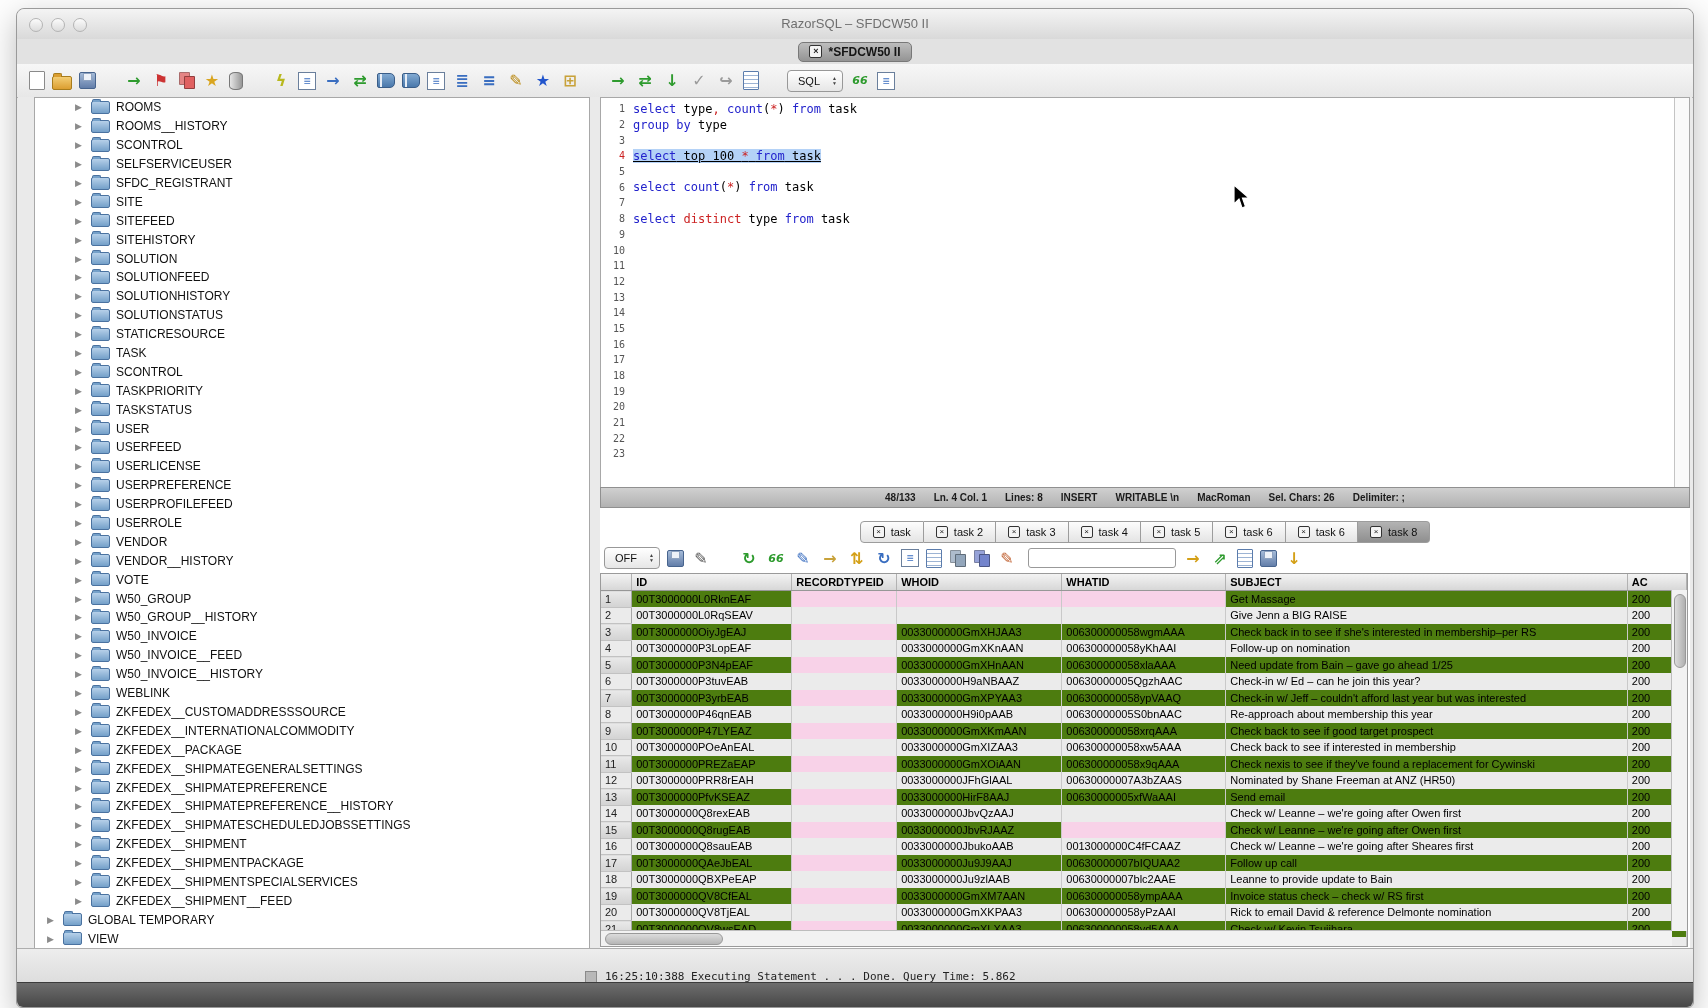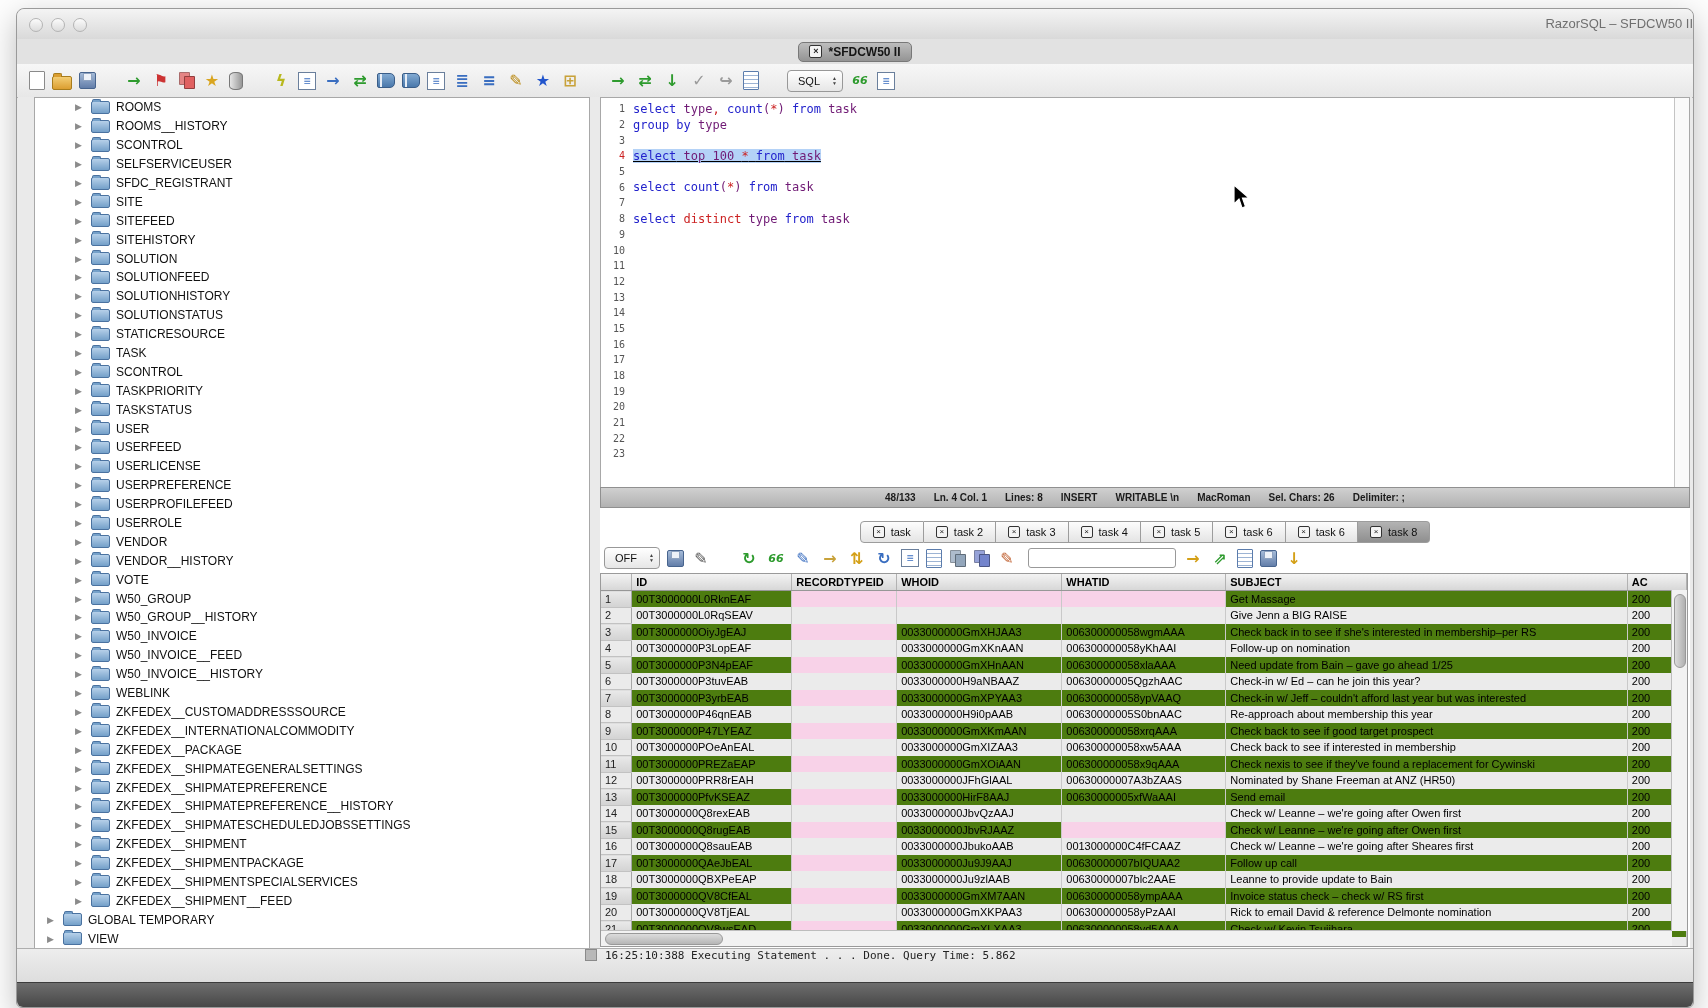--- a/index.html
+++ b/index.html
@@ -2,21 +2,21 @@
 <html><head>
 <meta charset="utf-8">
 <style>
   html,body{margin:0;padding:0;}
   body{width:1708px;height:1008px;background:#fdfdfd;font-family:"Liberation Sans",sans-serif;position:relative;overflow:hidden;}
   .window{position:absolute;left:16px;top:8px;width:1676px;height:998px;background:#e9e9e9;border:1px solid #9a9a9a;border-radius:8px 8px 6px 6px;box-shadow:0 10px 30px rgba(0,0,0,.25);}
   
   .titlebar{position:absolute;left:0;top:0;right:0;height:30px;background:linear-gradient(#f4f4f4,#d9d9d9);border-bottom:1px solid #bdbdbd;border-radius:8px 8px 0 0;}
   .traffic{position:absolute;left:12px;top:9px;display:flex;gap:8px;}
   .tl{width:12px;height:12px;border-radius:50%;background:linear-gradient(#fbfbfb,#dcdcdc);border:1px solid #b4b4b4;display:inline-block;}
-  .title{position:absolute;left:0;right:0;top:7px;text-align:right;font-size:13px;color:#6f6f6f;}
+  .title{position:absolute;left:0;right:0;top:7px;text-align:center;font-size:13px;color:#6f6f6f;}
   
   .tabstrip{position:absolute;left:0;top:30px;right:0;height:25px;background:#e2e2e2;border-bottom:1px solid #bcbcbc;display:flex;justify-content:center;align-items:center;}
   .doctab{display:inline-flex;align-items:center;gap:6px;height:18px;padding:0 10px;border:1px solid #787878;border-radius:5px;background:linear-gradient(#bdbdbd,#949494);font-size:12px;font-weight:bold;color:#151515;}
   .xb{display:inline-flex;align-items:center;justify-content:center;width:11px;height:11px;background:#f4f4f4;border:1px solid #333;font-size:9px;line-height:9px;color:#222;border-radius:2px;}
   
   .toolbar{position:absolute;left:0;top:55px;right:0;height:33px;display:flex;align-items:center;gap:7px;padding:0 12px;background:linear-gradient(#f7f7f7,#e7e7e7);border-bottom:1px solid #b2b2b2;}
   .tb-gap{width:14px;height:1px;display:inline-block;}
   .ic{width:20px;height:20px;display:inline-flex;align-items:center;justify-content:center;font-size:16px;font-weight:bold;cursor:default;}
   .ic.glyph{font-family:"DejaVu Sans",sans-serif;}
   .ic.page,.ic.page2{width:14px;height:17px;background:#fff;border:1px solid #8a8a8a;border-radius:1px;}
@@ -47,21 +47,21 @@
   .rightpane{position:absolute;left:582px;right:2px;top:0;bottom:0;background:#fff;}
   
   .editor{position:absolute;left:0;right:0;top:0;height:387px;background:#fff;border:1px solid #a8a8a8;border-bottom:none;padding-top:3px;overflow:hidden;}
   .ed-vscroll{position:absolute;right:0;top:0;bottom:0;width:14px;border-left:1px solid #c4c4c4;background:#fafafa;}
   .ed-line{height:15.7px;display:flex;align-items:center;font-family:"DejaVu Sans Mono",monospace;font-size:12px;}
   .ed-num{width:24px;text-align:right;padding-right:8px;font-size:10px;color:#555;flex:0 0 auto;font-family:"DejaVu Sans Mono",monospace;}
   .ed-num.cur{color:#cc2222;}
   .ed-code{white-space:pre;}
   .tk-k{color:#2323cc;}
   .tk-r{color:#cc2222;}
-  .tk-t{color:#701a75;}
+  .tk-t{color:#000000;}
   .selbg{background:#b4d2f7;text-decoration:underline;}
   
   .ed-status{position:absolute;left:0;right:0;top:390px;height:19px;background:linear-gradient(#d0d0d0,#b2b2b2);border:1px solid #909090;display:flex;justify-content:center;align-items:center;gap:18px;font-size:10px;font-weight:bold;color:#1b1b1b;}
   
   .rtabs{position:absolute;left:0;right:0;top:424px;height:21px;display:flex;justify-content:center;align-items:center;}
   .rtab{display:inline-flex;align-items:center;gap:6px;height:20px;padding:0 12px;background:linear-gradient(#fdfdfd,#e4e4e4);border-top:1px solid #9c9c9c;border-bottom:1px solid #9c9c9c;border-right:1px solid #9c9c9c;font-size:11px;color:#111;}
   .rtab:first-child{border-left:1px solid #9c9c9c;border-radius:4px 0 0 4px;}
   .rtab:last-child{border-radius:0 4px 4px 0;}
   .rtab.sel{background:linear-gradient(#b3b3b3,#8f8f8f);}
   .rtab .xb{width:10px;height:10px;font-size:8px;}
@@ -74,21 +74,21 @@
   table.grid th{height:16px;background:linear-gradient(#f3f3f3,#d7d7d7);border-right:1px solid #b2b2b2;border-bottom:1px solid #979797;font-weight:bold;text-align:left;padding:0 4px;white-space:nowrap;overflow:hidden;}
   table.grid td{height:15.5px;border-right:1px solid #c9c9c9;padding:0 4px;white-space:nowrap;overflow:hidden;color:#000;}
   table.grid tr.alt td{background:#ebebeb;}
   table.grid td.rn{background:linear-gradient(#e9e9e9,#d2d2d2);border-right:1px solid #a6a6a6;border-bottom:1px solid #c2c2c2;color:#222;}
   table.grid td.null{background:#f8d2e8;}
   .hscroll{position:absolute;left:0;right:15px;bottom:0;height:15px;background:#f2f2f2;border-top:1px solid #bdbdbd;}
   .hthumb{position:absolute;left:4px;top:2px;width:116px;height:10px;border-radius:6px;background:linear-gradient(#dcdcdc,#b6b6b6);border:1px solid #999;}
   .vscroll{position:absolute;right:0;top:16px;bottom:15px;width:15px;background:#f2f2f2;border-left:1px solid #bdbdbd;}
   .vthumb{position:absolute;left:2px;top:4px;width:10px;height:72px;border-radius:6px;background:linear-gradient(90deg,#dcdcdc,#b0b0b0);border:1px solid #999;}
   
-  .statusbar{position:absolute;left:0;right:0;bottom:24px;height:34px;background:linear-gradient(#ededed,#dddddd);border-top:1px solid #aeaeae;display:flex;align-items:flex-start;font-family:"DejaVu Sans Mono",monospace;font-size:11px;color:#222;}
+  .statusbar{position:absolute;left:0;right:0;bottom:24px;height:34px;background:linear-gradient(#ededed,#dddddd);border-top:1px solid #aeaeae;display:flex;align-items:flex-end;font-family:"DejaVu Sans Mono",monospace;font-size:11px;color:#222;}
   .statusbar .sq{width:10px;height:10px;background:#b8b8b8;border:1px solid #8a8a8a;margin:0 8px 0 568px;flex:0 0 auto;}
   .bottombar{position:absolute;left:0;right:0;bottom:0;height:24px;background:linear-gradient(#6e6e6e,#474747);border-top:1px solid #3c3c3c;border-radius:0 0 6px 6px;}
   .cursor{position:absolute;left:1232px;top:184px;z-index:50;pointer-events:none;}
 </style>
 </head>
 <body>
 
 <div class="window">
 
   <div class="titlebar">

